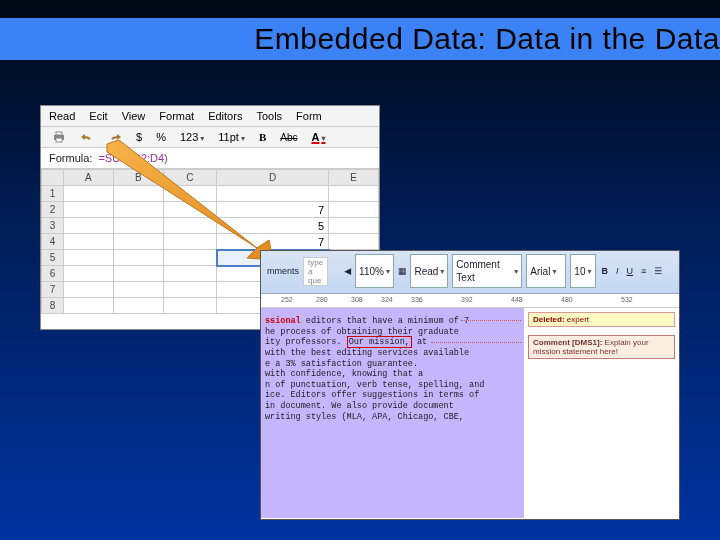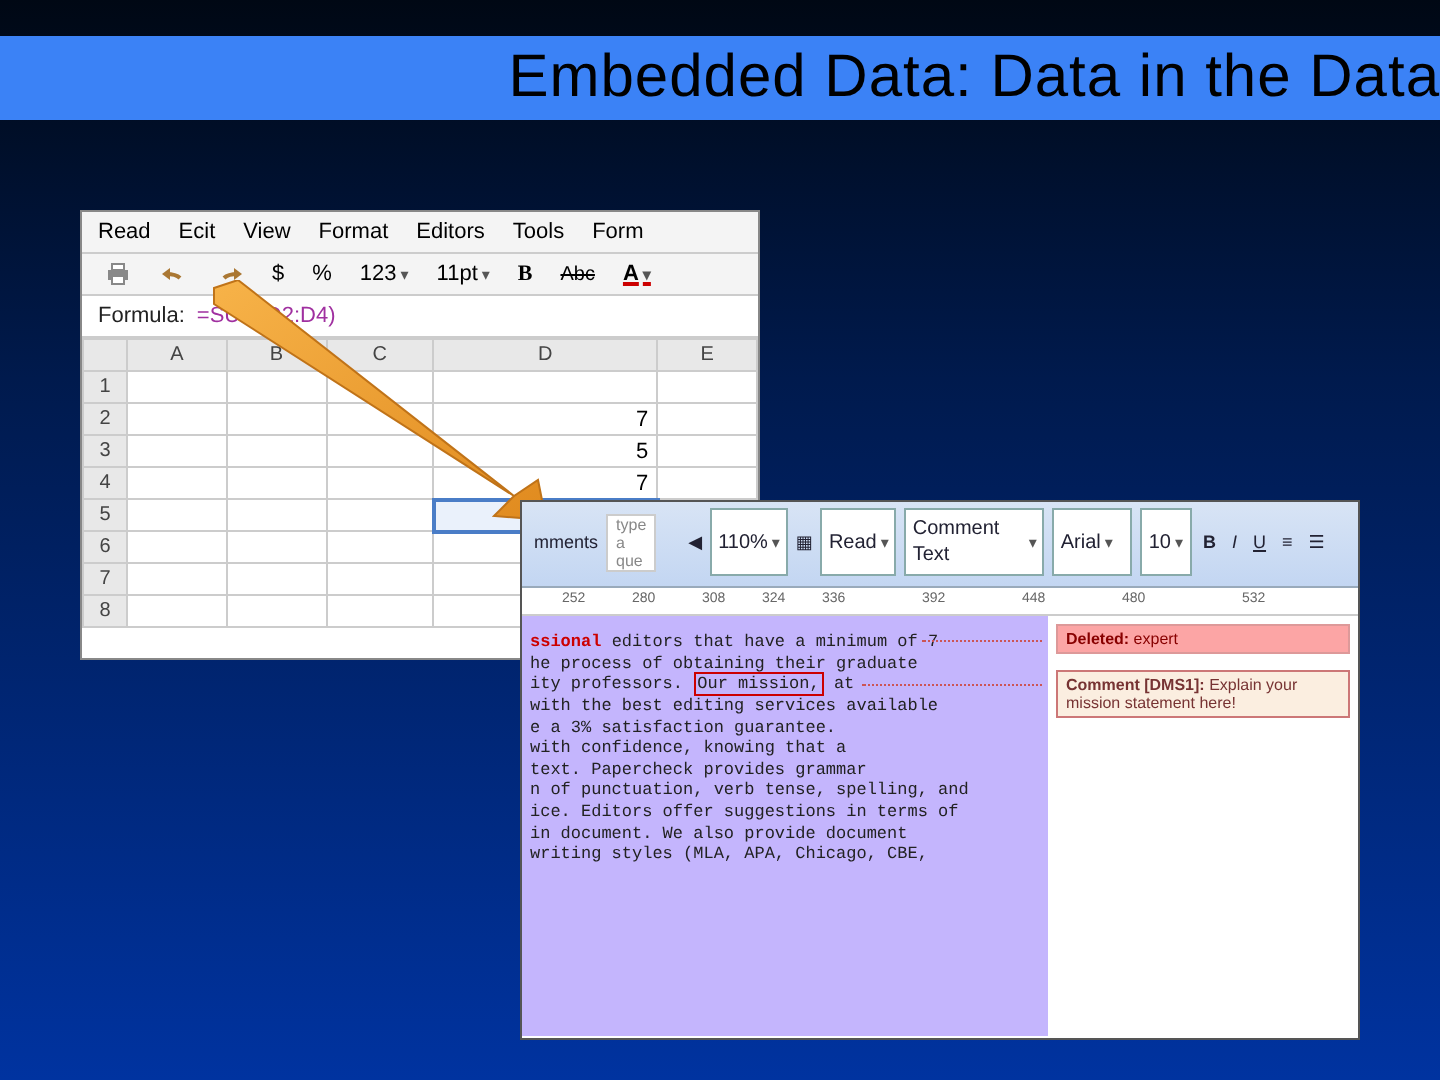--- a/index.html
+++ b/index.html
@@ -195,21 +195,21 @@
   .wp-doc .hl-red { color: #c00; font-weight: bold; }
   .wp-doc .hl-box { border: 1px solid #c00; padding: 0 1px; }
   .wp-margincol {
     width: 155px;
     background: #fff;
     padding: 4px 4px;
     font-size: 8px;
   }
   .wp-deleted {
     border: 1px solid #d99;
-    background: #fca5a5;
+    background: #fef9c3;
     padding: 2px 4px;
     margin-bottom: 8px;
     color: #800;
   }
   .wp-comment {
     border: 1px solid #c77;
     background: #fbeee0;
     padding: 2px 4px;
     color: #733;
   }
@@ -395,21 +395,20 @@
   </div>
 
   <div class="wp-body">
     <div class="wp-doc wp-txt">
       <p><span class="hl-red">ssional</span><span> editors that have a minimum of 7</span></p>
       <p>he process of obtaining their graduate</p>
       <p><span>ity professors. </span><span class="hl-box">Our mission,</span><span> at</span></p>
       <p> with the best editing services available</p>
       <p>e a 3% satisfaction guarantee.</p>
       <p>with confidence, knowing that a</p>
-      <p>text. Papercheck provides grammar</p>
       <p>n of punctuation, verb tense, spelling, and</p>
       <p>ice. Editors offer suggestions in terms of</p>
       <p>in document. We also provide document</p>
       <p>writing styles (MLA, APA, Chicago, CBE,</p>
       <div class="connector" style="top:12px; left:200px; width:60px"></div>
       <div class="connector" style="top:34px; left:170px; width:90px"></div>
     </div>
     <div class="wp-margincol">
       <div class="wp-deleted">
         <b>Deleted:</b>

